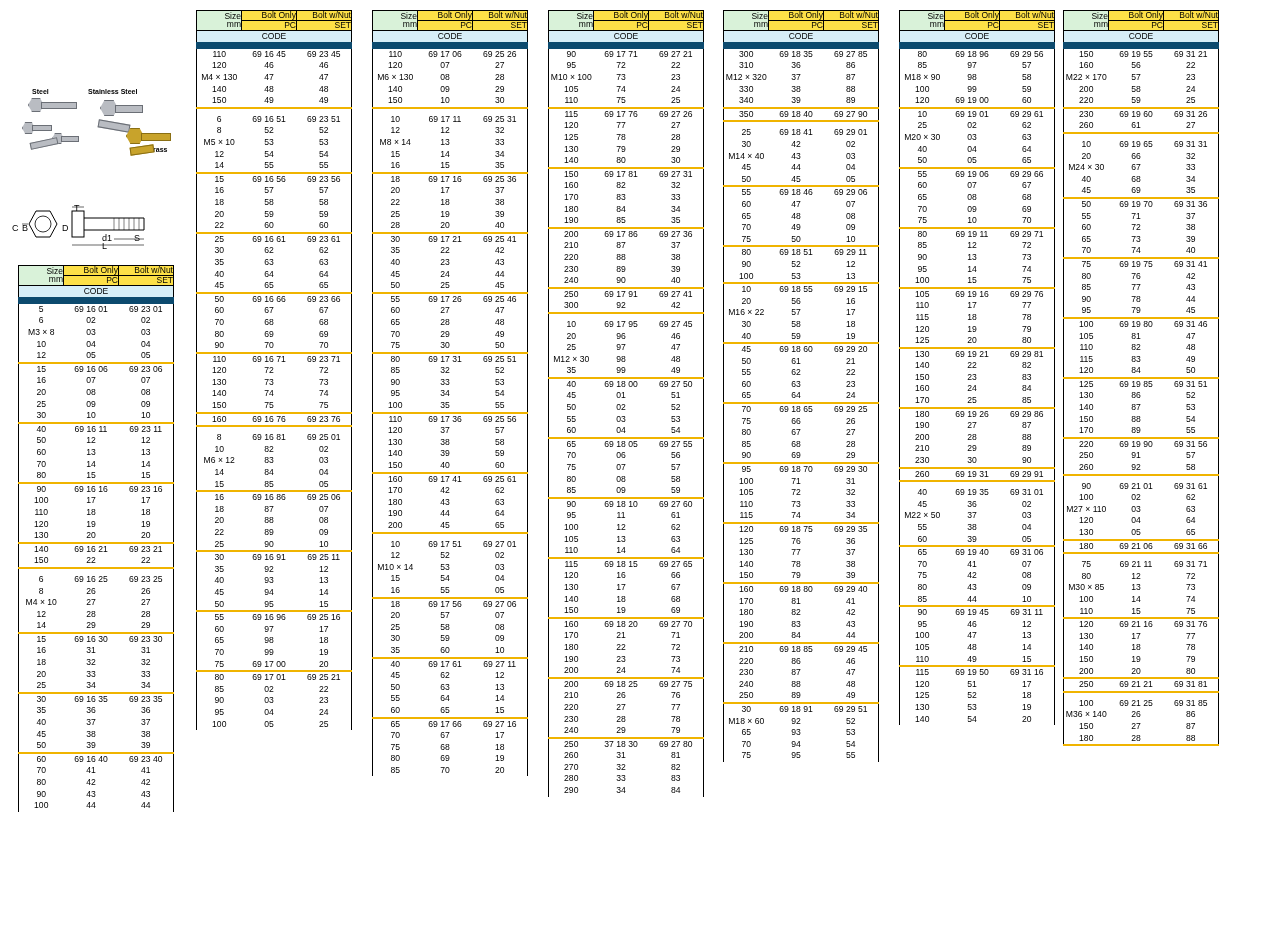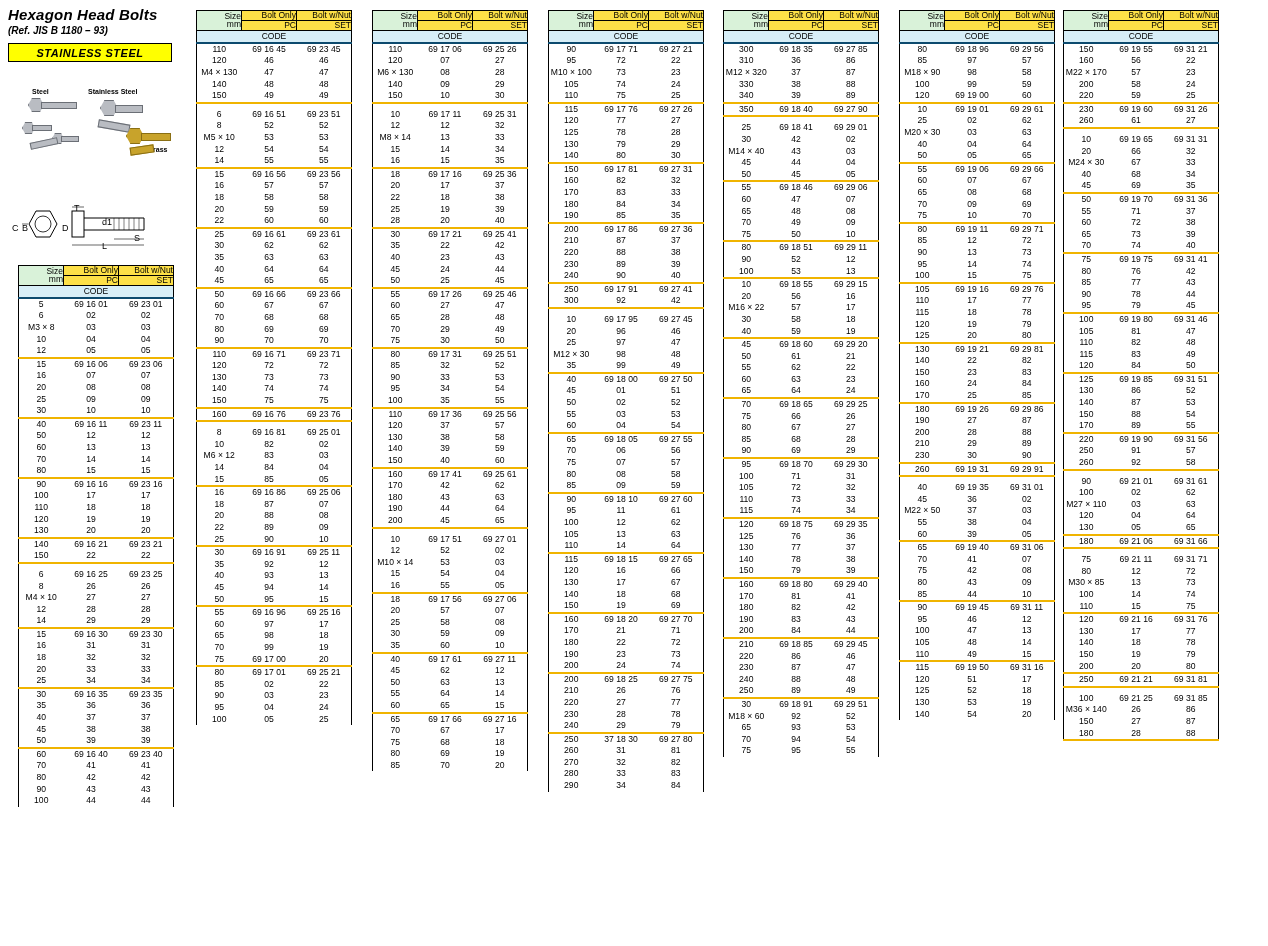--- a/index.html
+++ b/index.html
@@ -45,21 +45,21 @@
   table{border-collapse:collapse;}
   td,th{padding:0;margin:0;}
 
   .hcell{
     border:1px solid #000;text-align:right;vertical-align:middle;
     font-size:8.5px;line-height:1.05;
   }
   .hgreen{background:#d9f2d9;}
   .hblue{background:#fde047;}
   .code-row td{
-    border-left:1px solid #000;border-right:1px solid #000;border-bottom:2px solid #0c4a6e;
+    border-left:1px solid #000;border-right:1px solid #000;border-bottom:7px solid #0c4a6e;
     background:#d7eef7;text-align:center;font-size:8.5px;height:11px;
   }
   .body td{
     text-align:center;height:11.6px;line-height:11.6px;font-size:8.6px;white-space:nowrap;
   }
   .body td.size{ text-align:center; }
   .body td.c1{ border-left:1px solid #000; }
   .body td.c3{ border-right:1px solid #000; }
   .sep td{ border-top:2px solid #f0b400; height:0;line-height:0;font-size:0;padding:0;}
   .endline td{ border-top:2px solid #f0b400; height:0;line-height:0;font-size:0;padding:0;}
@@ -68,25 +68,20 @@
   .gap td.c3{border-right:1px solid #000;}
   .colw-size{width:44px;}
   .colw-pc{width:54px;}
   .colw-set{width:54px;margin-top:16px;}
 </style>
 </head>
 <body>
 
 <div class="page">
 
-  <div class="hdr">
-    <div class="hdr-title">Hexagon Head Bolts</div>
-    <div class="hdr-ref">(Ref. JIS B 1180 – 93)</div>
-    <div class="hdr-badge">STAINLESS STEEL</div>
-  </div>
 
   <div class="pic">
     <div class="lbl" style="left:22px;top:0;">Steel</div>
     <div class="lbl" style="left:78px;top:0;">Stainless Steel</div>
     <div class="lbl" style="left:138px;top:58px;">Brass</div>
 
     <div class="hexhead" style="left:18px;top:10px;"></div>
     <div class="bolt-shape" style="left:31px;top:14px;width:34px;height:5px;"></div>
 
     <div class="hexhead" style="left:12px;top:34px;width:11px;height:10px;"></div>
@@ -127,21 +122,21 @@
 
       <line x1="58" y1="40" x2="130" y2="40" stroke="#000" stroke-width=".6"></line>
       <line x1="100" y1="34" x2="130" y2="34" stroke="#000" stroke-width=".6"></line>
       <line x1="8" y1="19" x2="14" y2="19" stroke="#000" stroke-width=".6"></line>
       <line x1="58" y1="2" x2="70" y2="2" stroke="#000" stroke-width=".6"></line>
     </svg>
     <span class="lbl" style="position:absolute;left:-2px;top:18px;">C</span>
     <span class="lbl" style="position:absolute;left:8px;top:18px;">B</span>
     <span class="lbl" style="position:absolute;left:60px;top:-2px;">T</span>
     <span class="lbl" style="position:absolute;left:48px;top:18px;">D</span>
-    <span class="lbl" style="position:absolute;left:88px;top:12px;">d1</span>
+    <span class="lbl" style="position:absolute;left:88px;top:28px;">d1</span>
     <span class="lbl" style="position:absolute;left:88px;top:36px;">L</span>
     <span class="lbl" style="position:absolute;left:120px;top:28px;">S</span>
   </div>
 
   <div class="tbl" id="t0" style="left:18px;top:265px;">
       <table>
     <colgroup>
           <col class="colw-size">
           <col class="colw-pc">
           <col class="colw-set">

